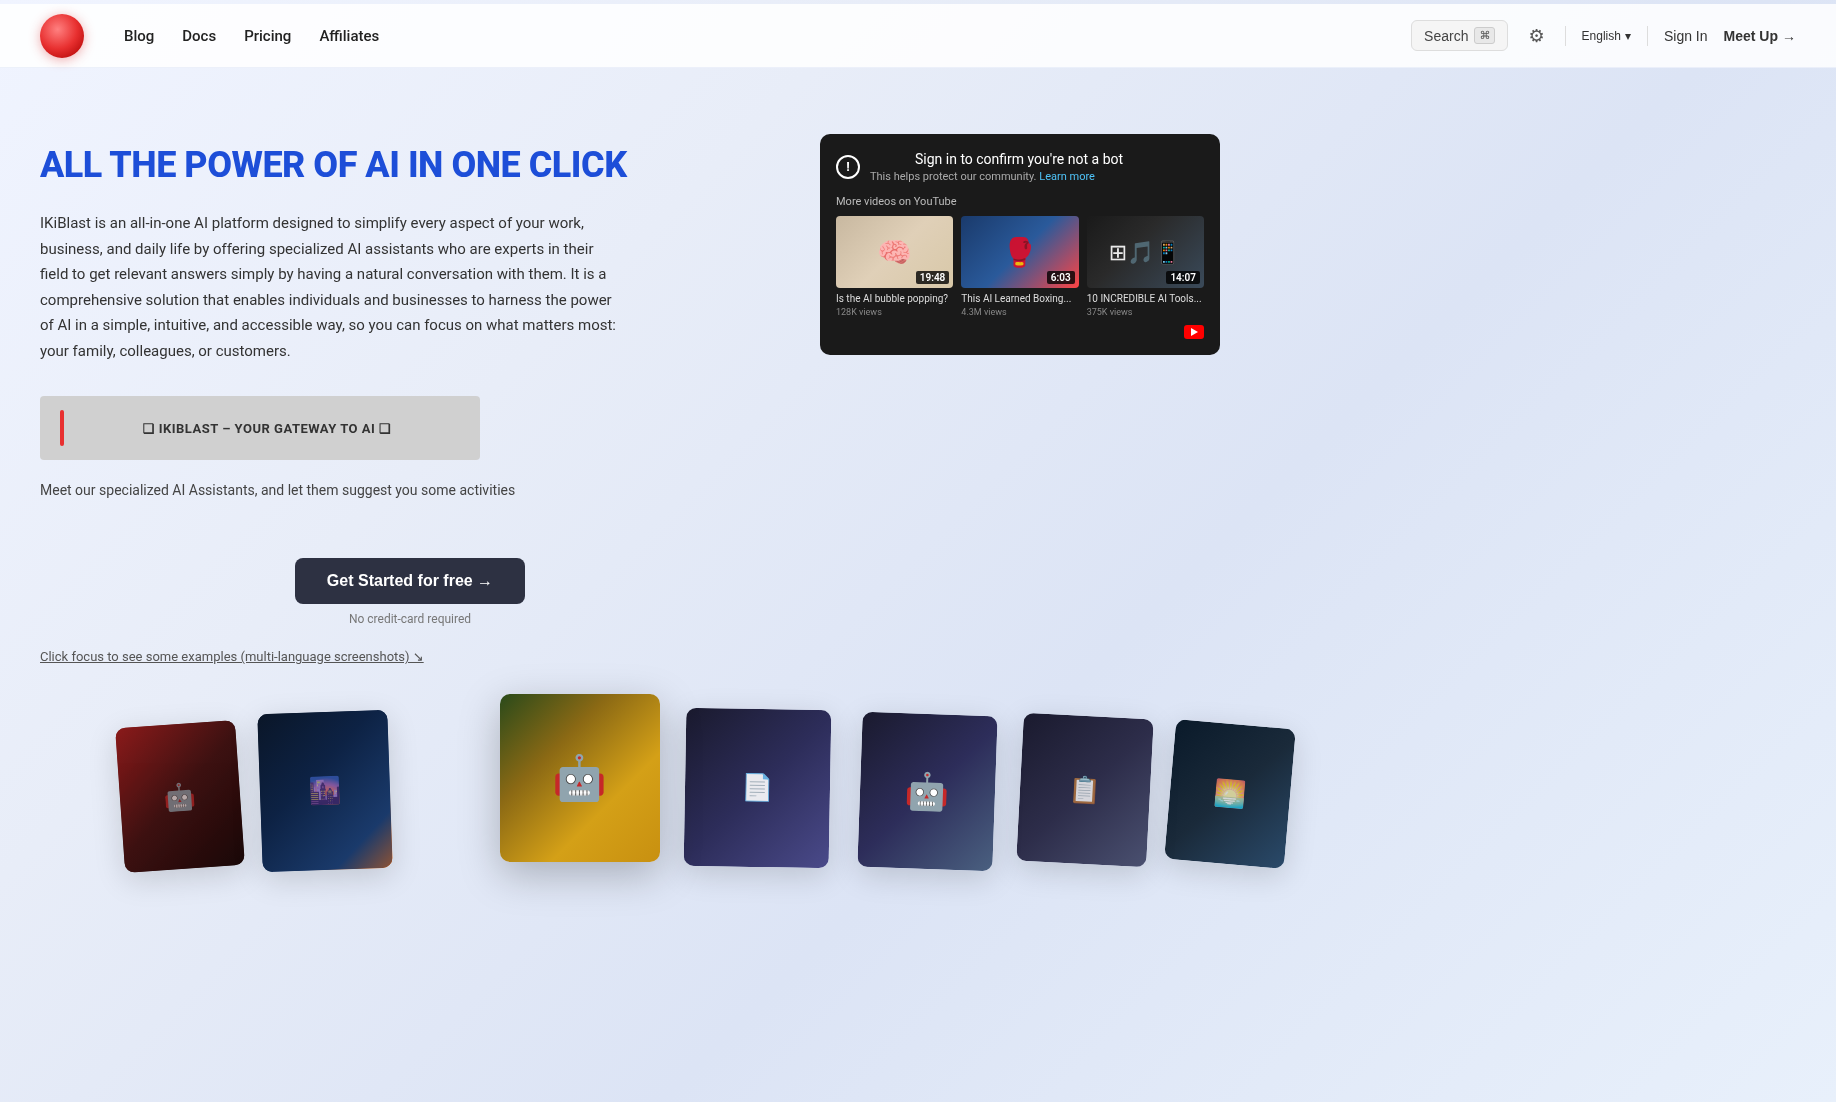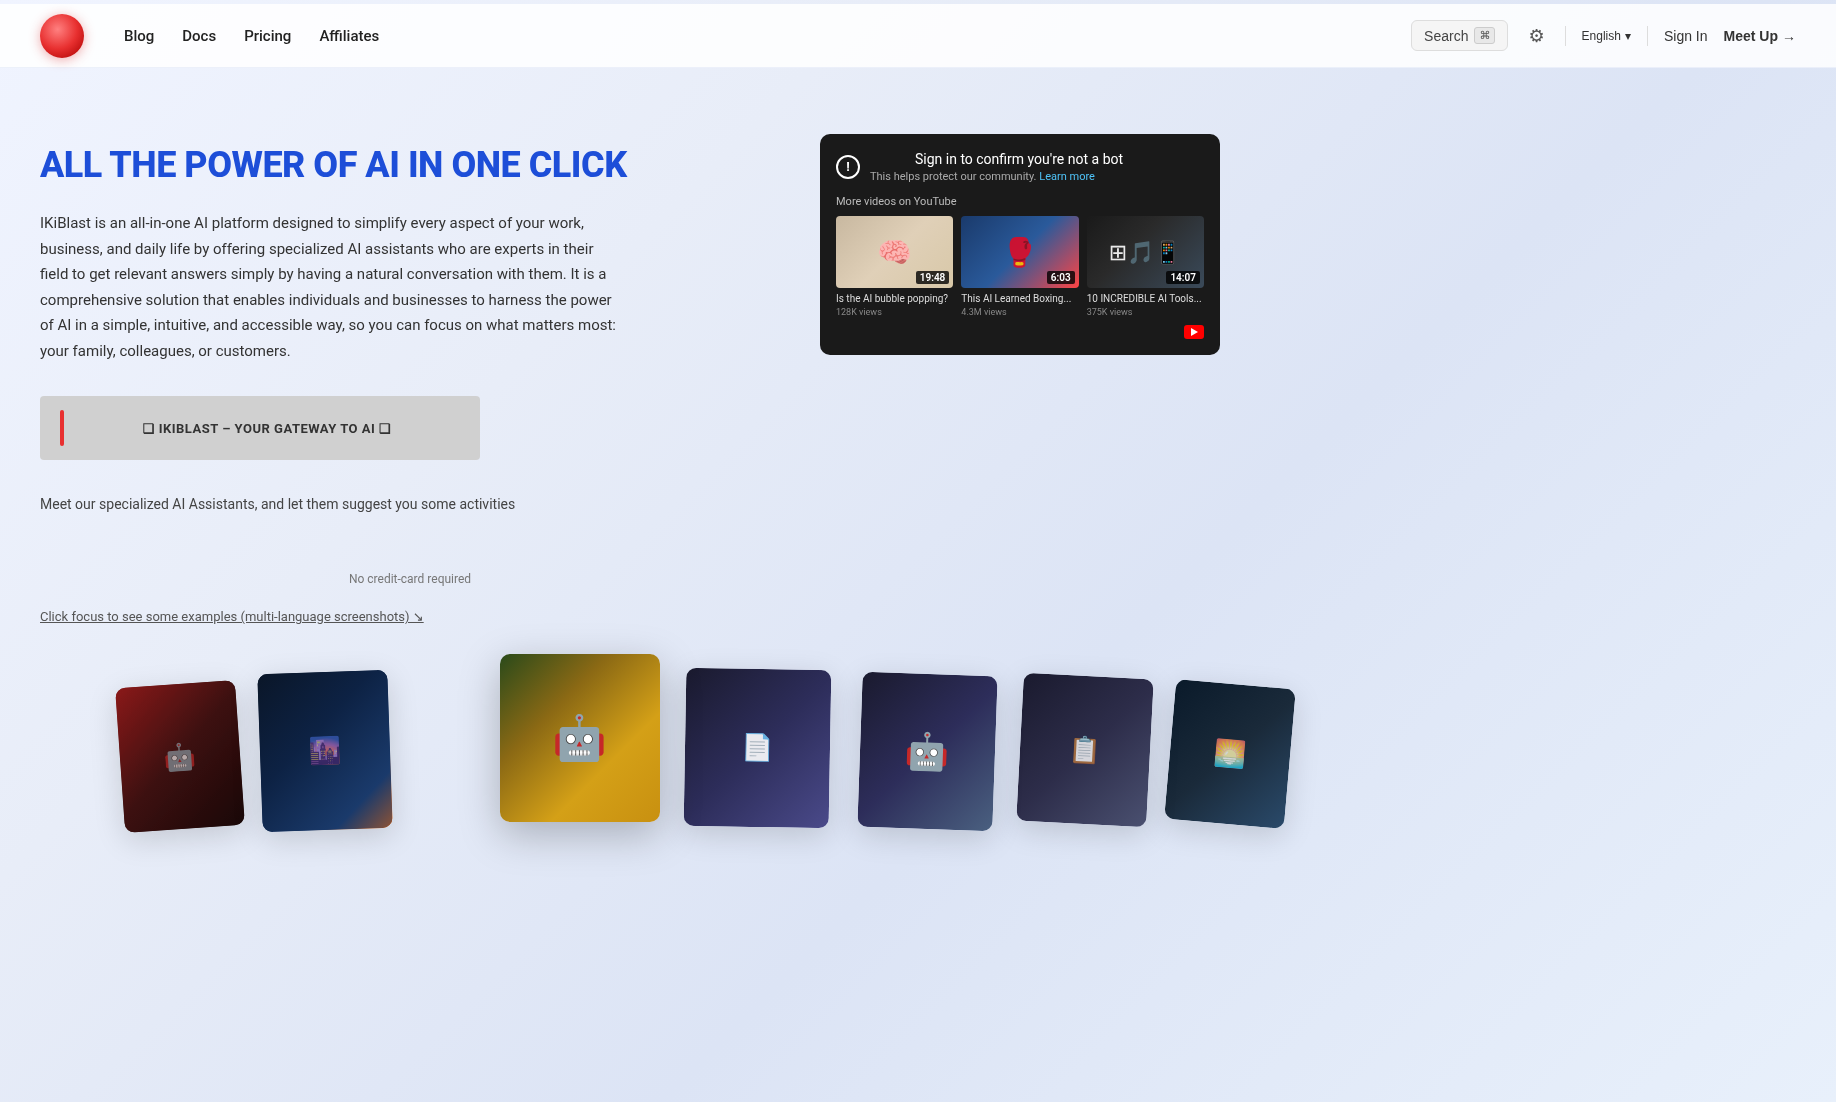--- a/index.html
+++ b/index.html
@@ -146,21 +146,21 @@
       max-width: 580px;
       margin-bottom: 32px;
     }
     .cta-banner {
       display: flex;
       align-items: center;
       background: #d0d0d0;
       border-radius: 4px;
       padding: 14px 20px;
       max-width: 440px;
-      margin-bottom: 36px;
+      margin-bottom: 22px;
       gap: 10px;
     }
     .cta-accent {
       width: 4px;
       height: 36px;
       background: #e83030;
       border-radius: 2px;
       flex-shrink: 0;
     }
     .cta-text {
@@ -426,20 +426,21 @@
   <div class="hero-left">
     <h1 class="hero-title">ALL THE POWER OF AI IN ONE CLICK</h1>
     <p class="hero-description">IKiBlast is an all-in-one AI platform designed to simplify every aspect of your work, business, and daily life by offering specialized AI assistants who are experts in their field to get relevant answers simply by having a natural conversation with them. It is a comprehensive solution that enables individuals and businesses to harness the power of AI in a simple, intuitive, and accessible way, so you can focus on what matters most: your family, colleagues, or customers.</p>
     <div class="cta-banner">
       <div class="cta-accent"></div>
       <span class="cta-text">❏ IKIBLAST – YOUR GATEWAY TO AI ❏</span>
     </div>
     <p class="meet-text">Meet our specialized AI Assistants, and let them suggest you some activities</p>
 
     <div class="cta-section">
+      <button class="get-started-btn">Get Started for free →</button>
       <span class="no-credit">No credit-card required</span>
     </div>
   </div>
 
   <div class="hero-right">
 
 
     <div class="yt-widget">
       <div class="yt-header">
         <div class="yt-warning-icon">

